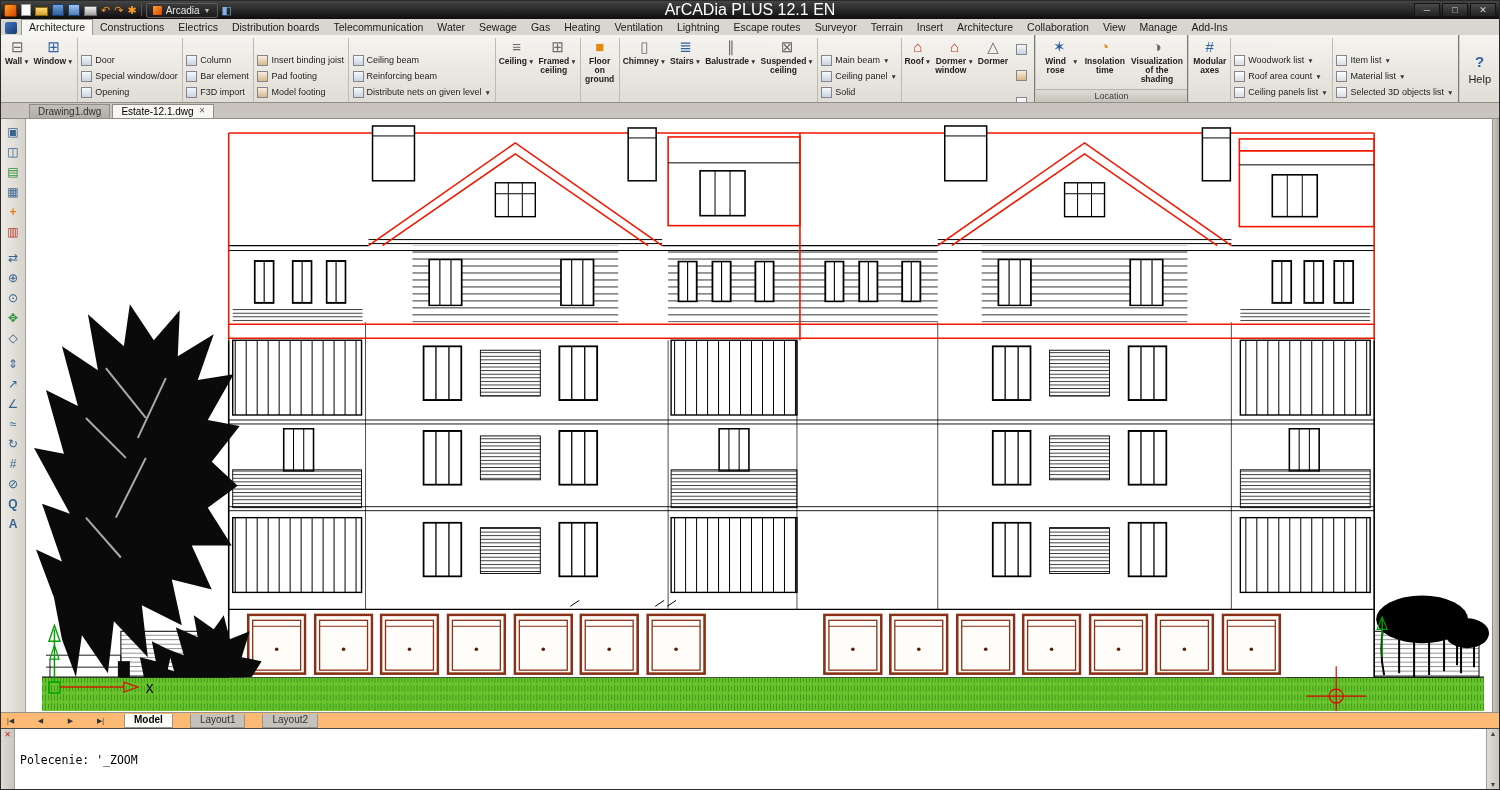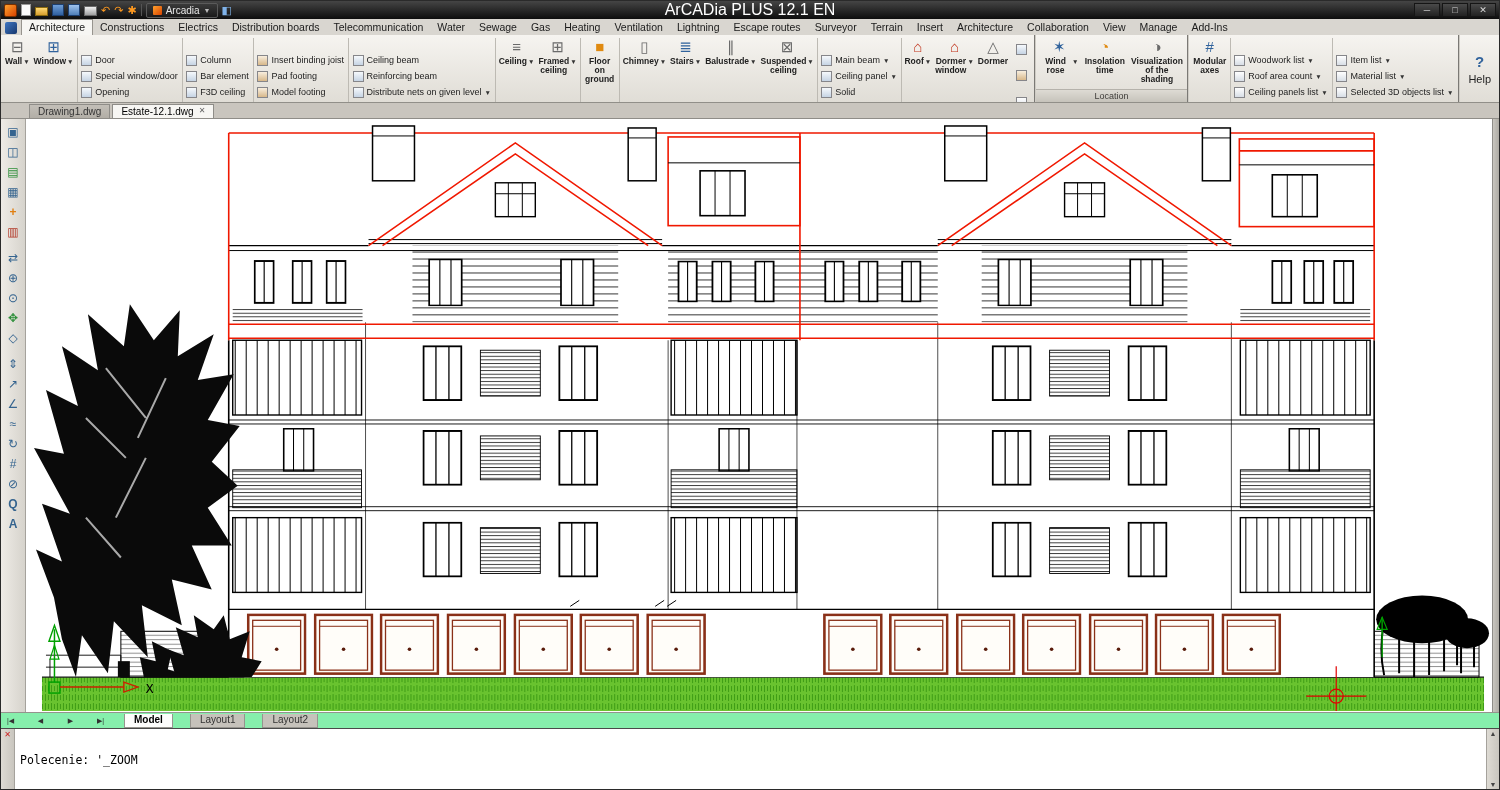--- a/index.html
+++ b/index.html
@@ -66,21 +66,21 @@
   .workspace { flex:1 1 auto; display:flex; min-height:0; background:#fff; }
   .sidetools { width:25px; background:linear-gradient(90deg,#eeebe6,#d6d3cc); border-right:1px solid #a5a29c; display:flex; flex-direction:column; align-items:center; padding-top:3px; gap:1px; flex:0 0 auto; }
   .stool { width:21px; height:19px; display:flex; align-items:center; justify-content:center; font-size:12px; color:#35648f; border:1px solid transparent; border-radius:2px; }
   .stool.green { color:#2e8f3a; } .stool.orange { color:#e07f12; } .stool.red { color:#b23a2a; } .stool.bold { font-weight:bold; }
   .sgap { height:5px; }
   .canvas { flex:1 1 auto; background:#fff; position:relative; min-width:0; }
   .canvas svg { display:block; width:100%; height:100%; }
   .rightgutter { width:7px; background:linear-gradient(90deg,#c9c6bf,#aeaba4); border-left:1px solid #8f8d88; flex:0 0 auto; }
 
   
-  .layoutbar { height:16px; background:#86efac; border-top:1px solid #95938d; display:flex; align-items:center; padding-left:3px; gap:17px; flex:0 0 auto; }
+  .layoutbar { height:16px; background:#fdba74; border-top:1px solid #95938d; display:flex; align-items:center; padding-left:3px; gap:17px; flex:0 0 auto; }
   .lnav { width:13px; height:12px; display:flex; align-items:center; justify-content:center; font-size:7px; color:#333; }
   .ltab { font-size:10px; color:#333; padding:0 9px 1px; height:14px; display:flex; align-items:center; background:#c6c2bb; border:1px solid #96948e; border-top:none; }
   .ltab.active { background:#fdfdfc; font-weight:bold; color:#000; }
 
   
   .cmdpanel { height:61px; background:#fff; border-top:1px solid #4a4a4a; display:flex; flex:0 0 auto; }
   .cmd-close { width:14px; background:linear-gradient(90deg,#dedbd4,#c9c6bf); border-right:1px solid #a5a29c; display:flex; justify-content:center; padding-top:2px; }
   .cmd-close span { font-size:8px; color:#c22; line-height:8px; }
   .cmd-lines { flex:1; padding:1px 5px; font-family:"DejaVu Sans Mono","Liberation Mono",monospace; font-size:11.5px; line-height:12px; color:#000; white-space:pre; overflow:hidden; }
   .cmd-scroll { width:13px; background:linear-gradient(90deg,#dedbd4,#c9c6bf); border-left:1px solid #a5a29c; display:flex; flex-direction:column; justify-content:space-between; align-items:center; padding:1px 0; }
@@ -180,21 +180,21 @@
           <div class="smbtn">
               <span class="sicon"></span>
               <span>Column</span>
             </div>
           <div class="smbtn">
               <span class="sicon"></span>
               <span>Bar element</span>
             </div>
           <div class="smbtn">
               <span class="sicon"></span>
-              <span>F3D ceiling</span>
+              <span>F3D import</span>
             </div>
         </div>
         <div class="vsep"></div>
         <div class="smcol">
           <div class="smbtn">
               <span class="sicon warm"></span>
               <span>Insert binding joist</span>
             </div>
           <div class="smbtn">
               <span class="sicon warm"></span>

